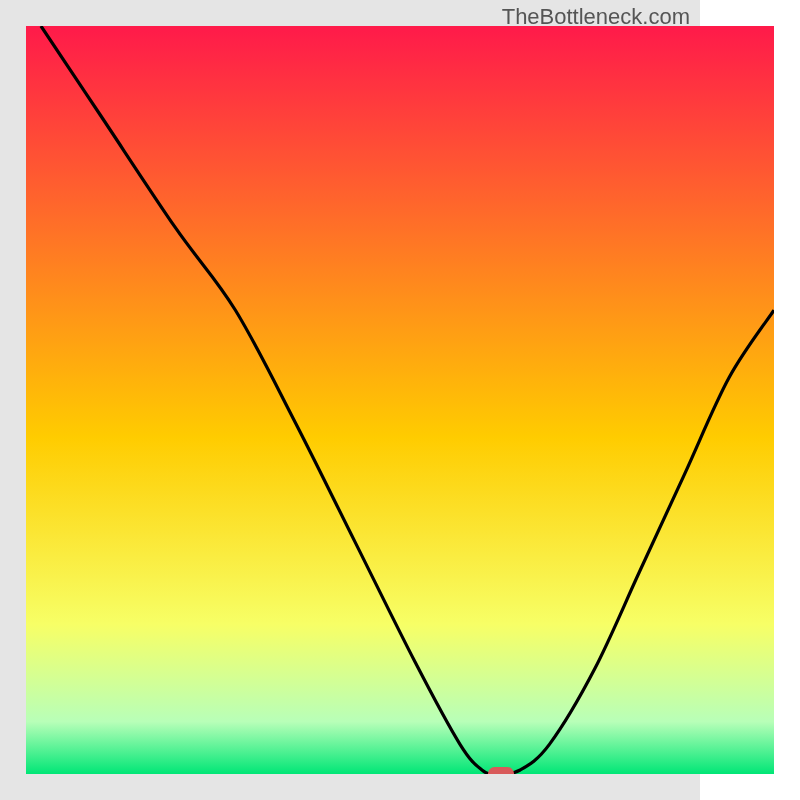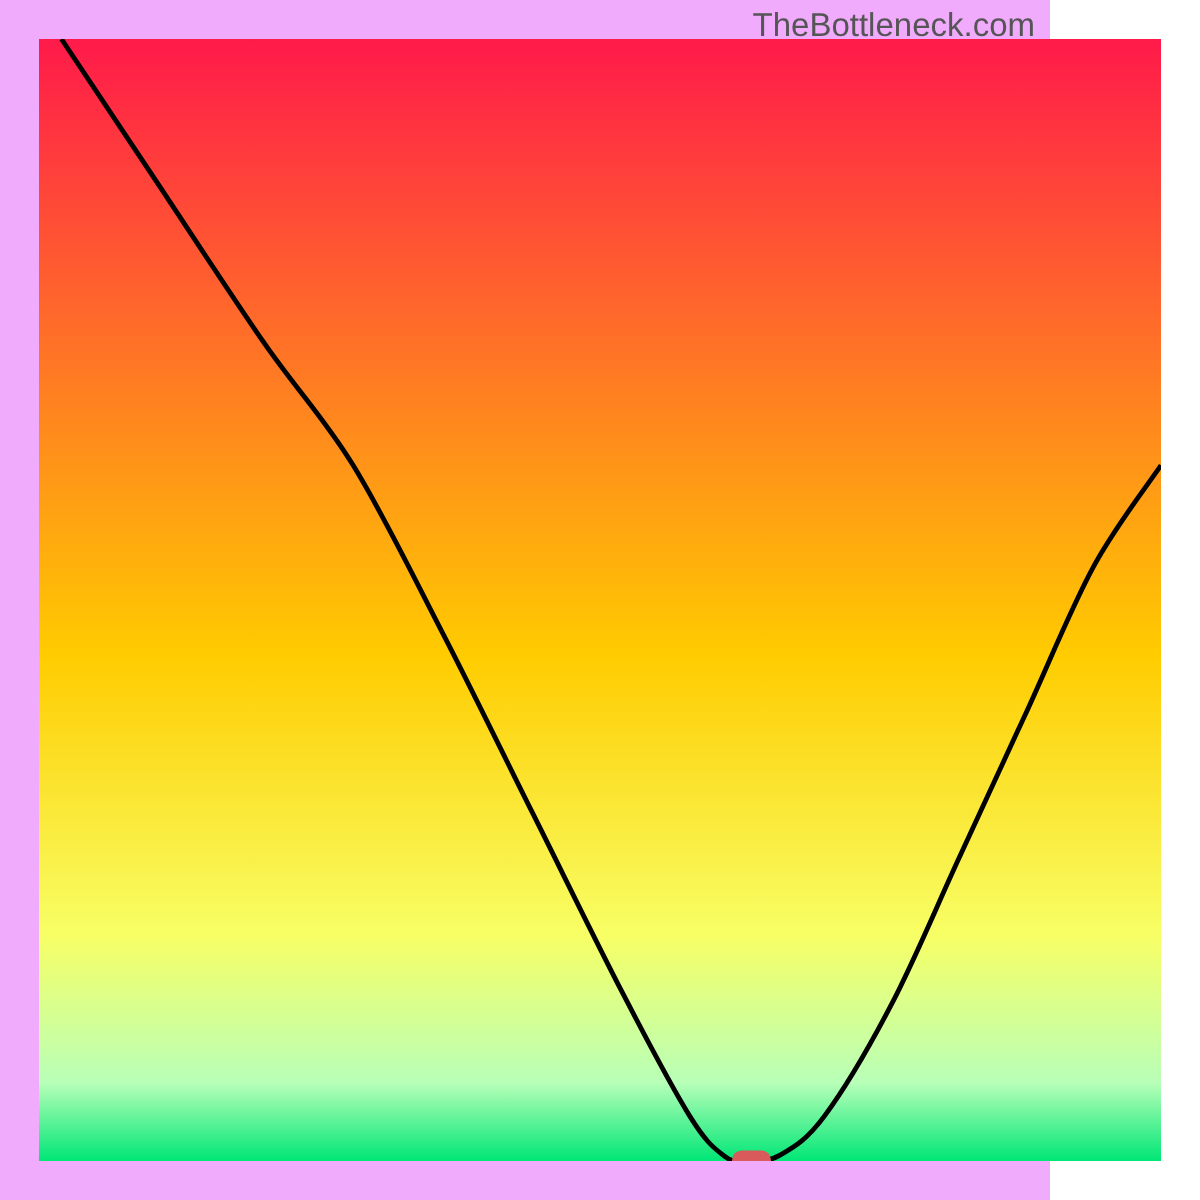--- a/index.html
+++ b/index.html
@@ -1,20 +1,20 @@
 <!DOCTYPE html>
 <html><head>
 <meta charset="utf-8">
 <style>
   * { margin: 0; padding: 0; box-sizing: border-box; }
   body { width: 800px; height: 800px; overflow: hidden; font-family: Arial, sans-serif; }
   .chart-container {
     width: 700px;
     height: 800px;
-    background: #f0abfc;
+    background: #e5e5e5;
     position: relative;
   }
   .watermark {
     position: absolute;
     top: 4px;
     right: 10px;
     color: #555;
     font-size: 22px;
     font-weight: 500;
     z-index: 10;

